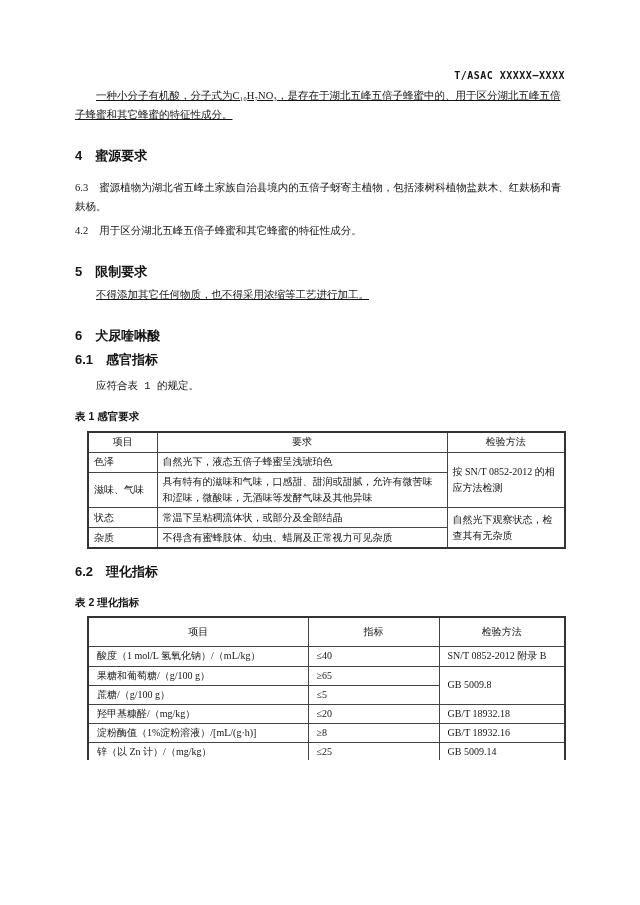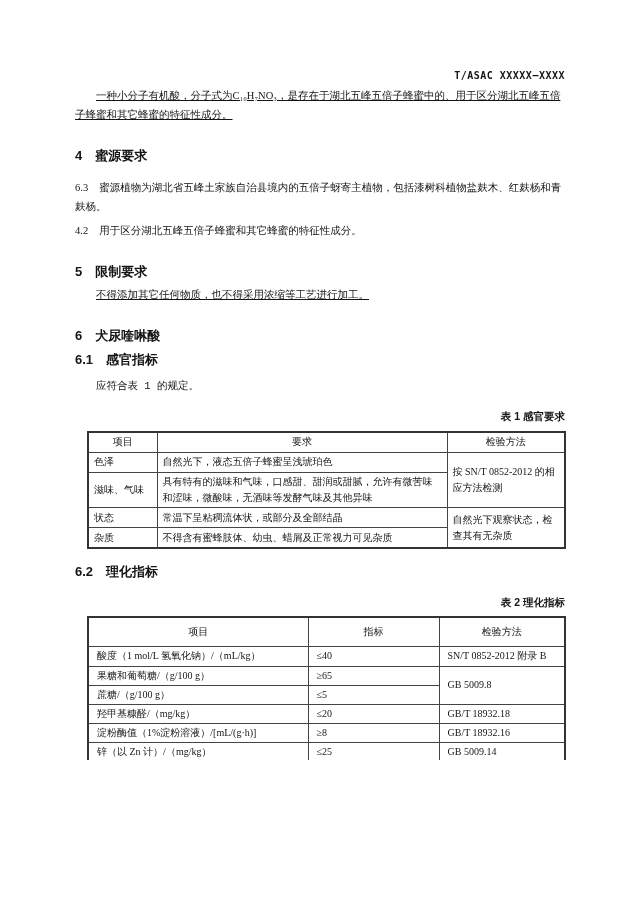--- a/index.html
+++ b/index.html
@@ -21,21 +21,21 @@
     font-family:"Liberation Sans","DejaVu Sans",sans-serif;
     font-size:13px;font-weight:700;margin:21px 0 0;line-height:1.5;
   }
   .sec-h .sec-num{margin-right:13px;}
   .sub-h{margin-top:4px;}
   .clause{margin:5px 0 0;}
   .clause-num{margin-right:11px;}
   .note{margin:8px 0 0;text-indent:2em;font-family:Liberation Mono, monospace;}
   .tbl-caption{
     font-family:"Liberation Sans","DejaVu Sans",sans-serif;
-    font-weight:700;text-align:right;margin:13px 0 7px;line-height:1.4;
+    font-weight:700;text-align:left;margin:13px 0 7px;line-height:1.4;
   }
   table{
     border-collapse:collapse;table-layout:fixed;width:477px;
     margin:0 0 0 12px;border:2px solid #333;
   }
   th,td{
     border:1px solid #444;padding:1px 5px;
     font-size:10px;line-height:1.62;font-weight:400;vertical-align:middle;
   }
   th{height:18px;}

